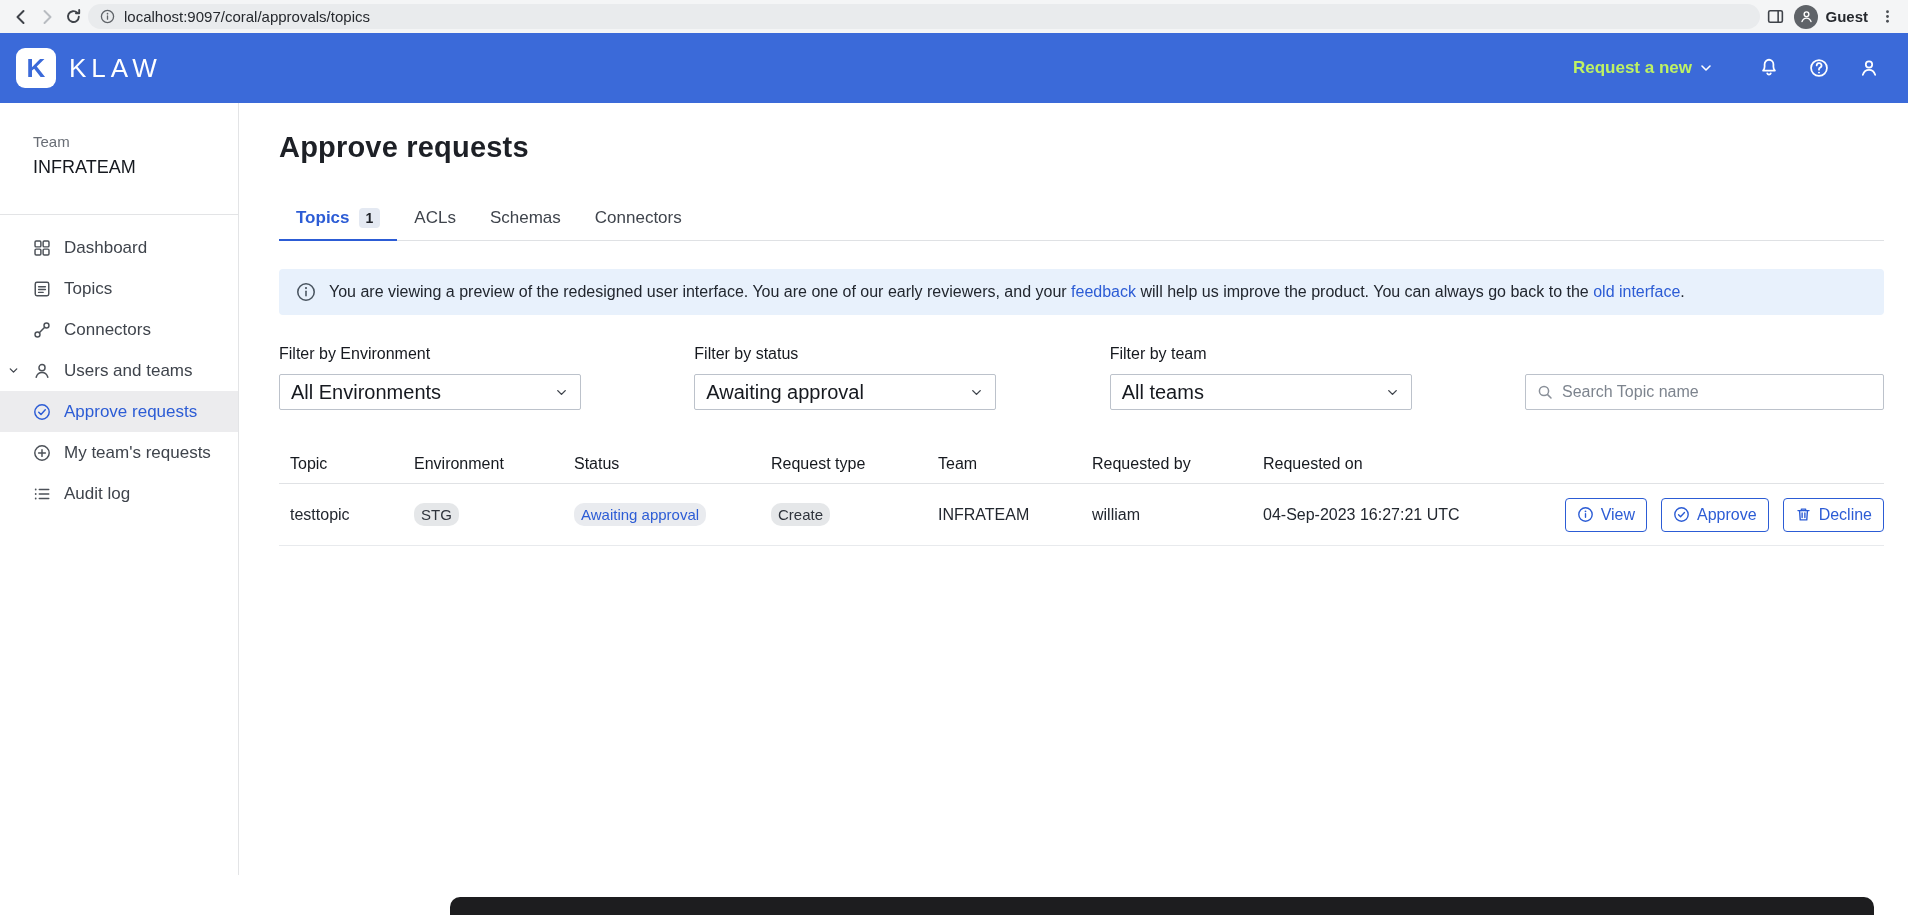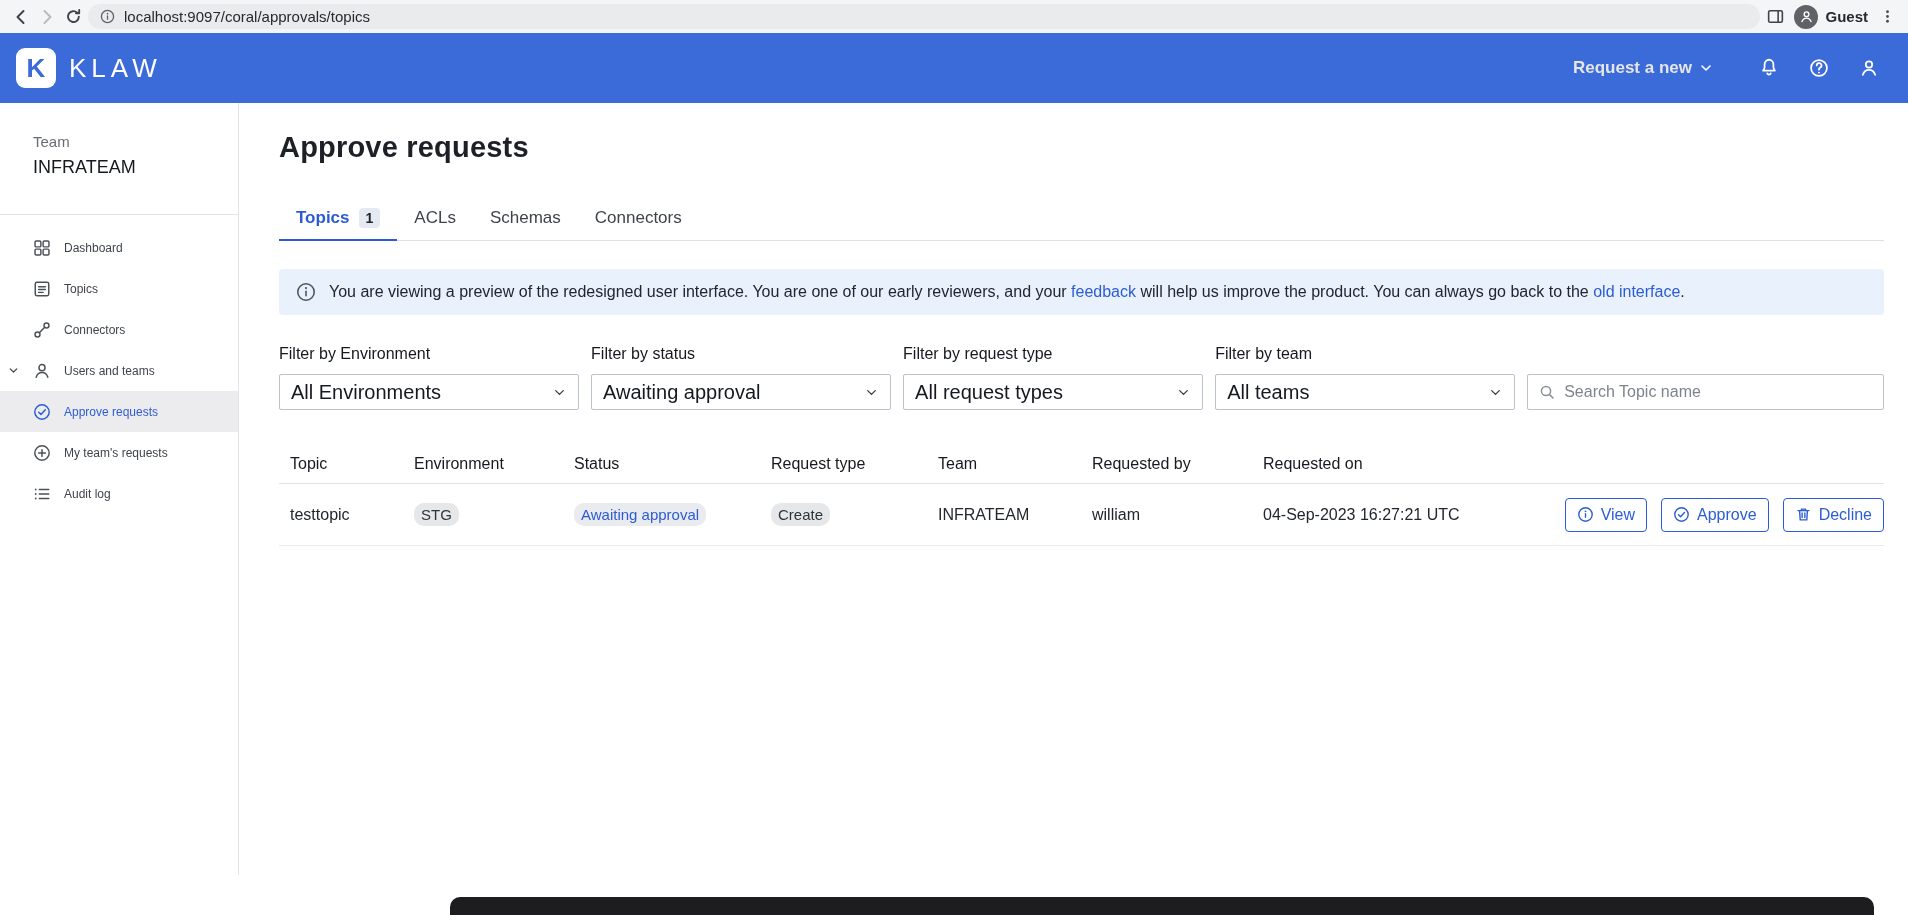--- a/index.html
+++ b/index.html
@@ -54,41 +54,41 @@
     width: 40px; height: 40px;
     background: #ffffff; border-radius: 9px;
     display: flex; align-items: center; justify-content: center;
     color: var(--header-bg, #3B6AD9);
     font-size: 26px; font-weight: 800;
   }
   .brand { color: #ffffff; font-size: 26px; font-weight: 500; letter-spacing: 5px; margin-left: 13px; }
   .header-right { margin-left: auto; display: flex; align-items: center; gap: 24px; }
   .request-new {
     display: flex; align-items: center; gap: 6px;
-    background: none; border: none; color: #e5e5e5;
+    background: none; border: none; color: #bef264;
     font-family: "Liberation Sans", sans-serif;
     font-size: 17px; font-weight: 700; cursor: pointer; margin-right: 18px;
   }
   .header-icon-btn { background: none; border: none; color: #ffffff; cursor: pointer; padding: 2px; }
 
   
   .layout { display: flex; height: 772px; }
 
   
   .sidebar { width: 239px; border-right: 1px solid #e3e4e6; background: #ffffff; flex-shrink: 0; }
   .team-block { padding: 30px 0 0 33px; }
   .team-label { font-size: 15px; color: #686d75; }
   .team-name { font-size: 18px; color: #16191f; margin-top: 7px; }
   .sidebar-divider { border: none; border-top: 1px solid #e3e4e6; margin-top: 36px; }
   .nav { padding-top: 12px; }
   .nav-item {
     height: 41px;
     display: flex; align-items: center; gap: 13px;
     padding-left: 33px;
-    font-size: 12px; color: #3f444c;
+    font-size: 17px; color: #3f444c;
     cursor: pointer; position: relative;
   }
   .nav-item .nav-icon { color: #4c5158; display: flex; }
   .nav-item.active { background: var(--nav-active-bg, #ECECEE); color: var(--accent, #2C5CD5); }
   .nav-item.active .nav-icon { color: var(--accent, #2C5CD5); }
   .nav-expander { position: absolute; left: 7px; color: #3f444c; display: flex; }
 
   
   .main { flex: 1; padding: 0 24px 0 40px; overflow: hidden; }
   .page-title { font-size: 29px; font-weight: 700; color: #1d2026; margin-top: 28px; letter-spacing: 0.2px; }
@@ -408,31 +408,20 @@
         <div class="select-box">
           <span>Awaiting approval</span>
           <span class="select-chevron">
             <svg width="15" height="15" viewBox="0 0 16 16" fill="none" stroke="currentColor" stroke-width="1.5" stroke-linecap="round" stroke-linejoin="round">
                 <path d="M4 6l4 4 4-4"></path>
               </svg>
           </span>
         </div>
       </div>
       <div class="filter-col">
-        <div class="filter-label">Filter by request type</div>
-        <div class="select-box">
-          <span>All request types</span>
-          <span class="select-chevron">
-            <svg width="15" height="15" viewBox="0 0 16 16" fill="none" stroke="currentColor" stroke-width="1.5" stroke-linecap="round" stroke-linejoin="round">
-                <path d="M4 6l4 4 4-4"></path>
-              </svg>
-          </span>
-        </div>
-      </div>
-      <div class="filter-col">
         <div class="filter-label">Filter by team</div>
         <div class="select-box">
           <span>All teams</span>
           <span class="select-chevron">
             <svg width="15" height="15" viewBox="0 0 16 16" fill="none" stroke="currentColor" stroke-width="1.5" stroke-linecap="round" stroke-linejoin="round">
                 <path d="M4 6l4 4 4-4"></path>
               </svg>
           </span>
         </div>
       </div>

